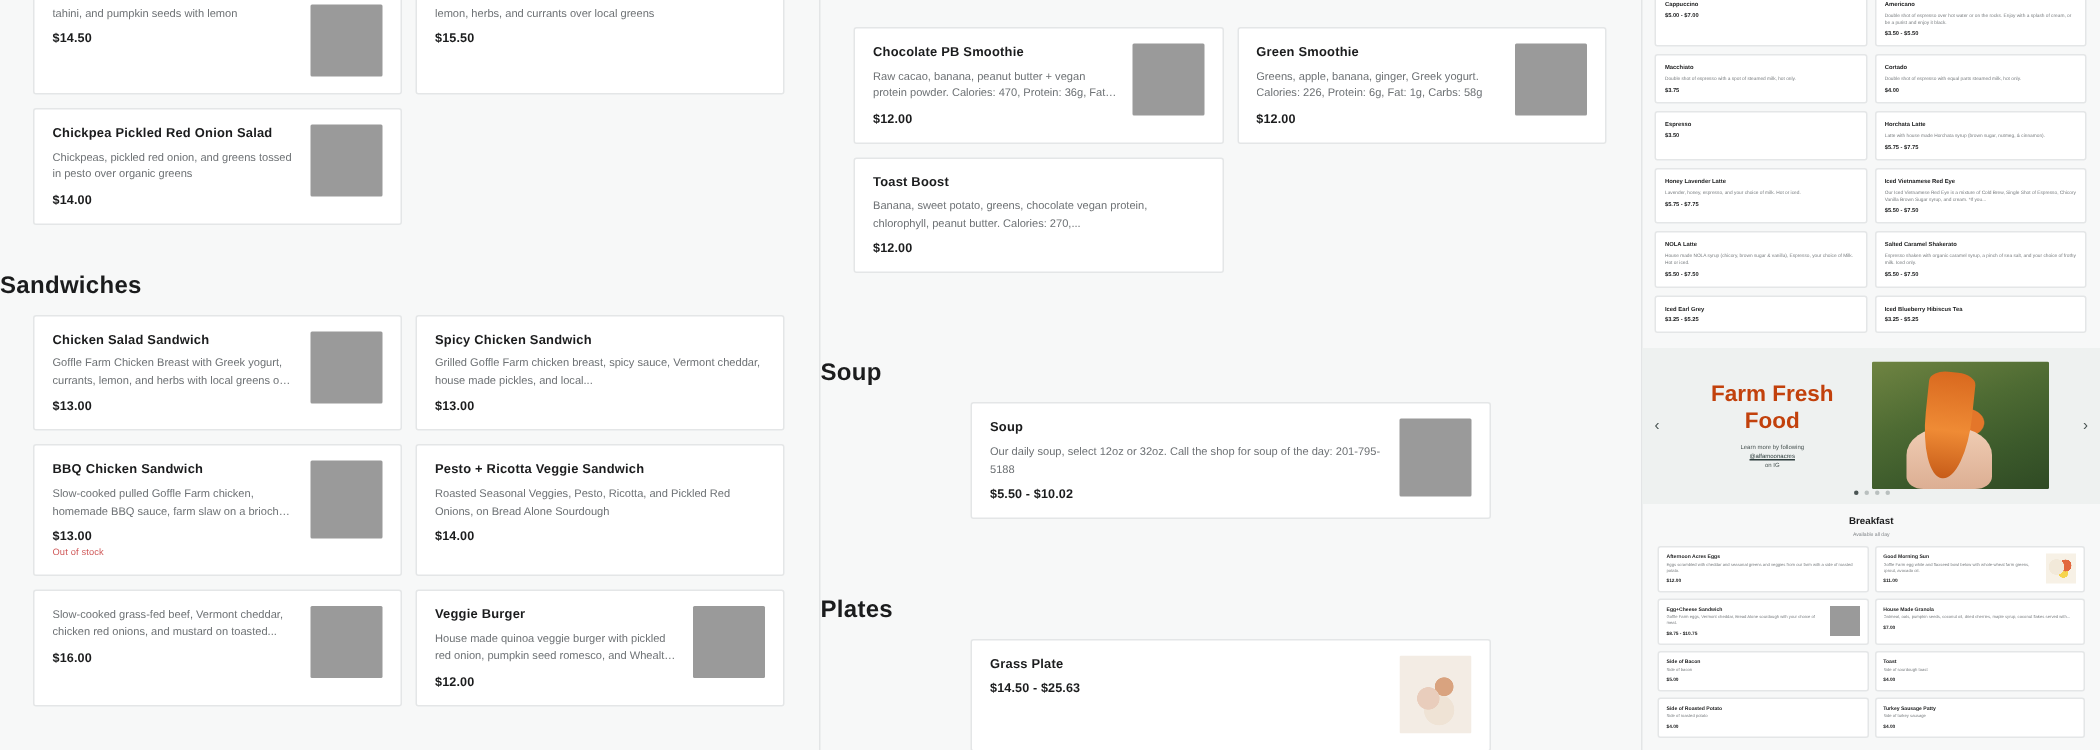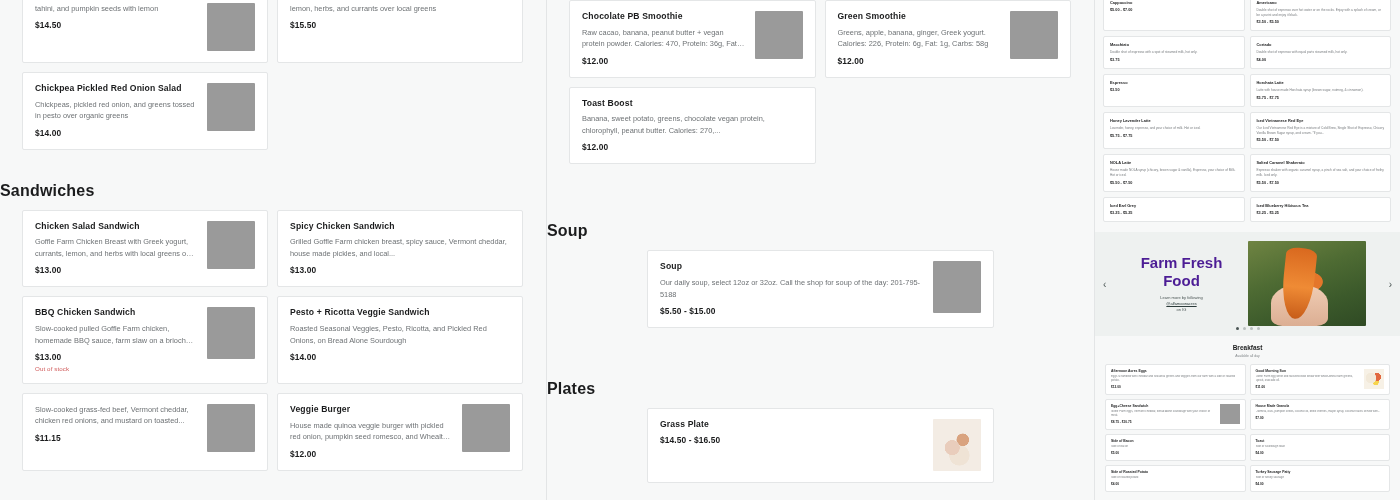--- a/index.html
+++ b/index.html
@@ -79,21 +79,21 @@
   .mini-card .name { font-size: 3.9px; font-weight: 700; color:#1b1c1d; line-height:1.3; margin-bottom:3px; }
   .mini-card .desc { font-size: 3.2px; color:#787c7f; line-height:1.45; margin-bottom:3px; }
   .mini-card .price { font-size: 3.8px; font-weight:700; color:#1b1c1d; }
 
   
   .carousel {
     position: relative; margin: 10px 0 0 0; background: #eef1f0;
     height: 104px; display:flex; align-items:center; justify-content:center; gap: 14px;
   }
   .carousel .cap { text-align:center; width: 104px; }
-  .carousel .cap h2 { font-size: 15px; font-weight: 700; color:#4c1d95; line-height:1.15;text-align:center; }
+  .carousel .cap h2 { font-size: 15px; font-weight: 700; color:#c2410c; line-height:1.15;text-align:center; }
   .carousel .cap .sub { font-size:4px; color:#4a5554; margin-top:6px; line-height:1.5; }
   .carousel .cap .sub a { color:#2b3b3a; text-decoration: underline; }
   .carousel .hero {
     width: 118px; height: 85px; border-radius:1px;
     background:
       radial-gradient(ellipse at 52% 48%, #e4762a 0 15%, transparent 16%),
       linear-gradient(160deg, #6f8442 0%, #4e6b33 40%, #3c5a2b 70%, #2f4a24 100%);
     position: relative; overflow:hidden;
   }
   .carousel .hero::after {
@@ -207,41 +207,41 @@
       <div class="card">
         <div class="body">
           <div class="name">Pesto + Ricotta Veggie Sandwich</div>
           <div class="desc">Roasted Seasonal Veggies, Pesto, Ricotta, and Pickled Red Onions, on Bread Alone Sourdough</div>
           <div class="price">$14.00</div>
         </div>
       </div>
       <div class="card">
         <div class="body">
           <div class="desc">Slow-cooked grass-fed beef, Vermont cheddar, chicken red onions, and mustard on toasted...</div>
-          <div class="price">$11.15</div>
+          <div class="price">$16.00</div>
         </div>
         <div class="thumb"></div>
       </div>
       <div class="card">
         <div class="body">
           <div class="name">Veggie Burger</div>
           <div class="desc">House made quinoa veggie burger with pickled red onion, pumpkin seed romesco, and Whealth Farm...</div>
           <div class="price">$12.00</div>
         </div>
         <div class="thumb"></div>
       </div>
     </div>
 
     <div class="spacer"></div>
 
   </div>
 
   <div class="panel panel-b">
 
-    <div class="grid cols2" style="">
+    <div class="grid cols2" style="padding-top:18px">
       <div class="card">
         <div class="body">
           <div class="name">Chocolate PB Smoothie</div>
           <div class="desc">Raw cacao, banana, peanut butter + vegan protein powder. Calories: 470, Protein: 36g, Fat: 11g, Carbs:...</div>
           <div class="price">$12.00</div>
         </div>
         <div class="thumb"></div>
       </div>
       <div class="card">
         <div class="body">
@@ -261,34 +261,34 @@
     </div>
 
     <div style="height:52px"></div>
     <div class="section-title">Soup</div>
 
     <div class="grid full" style="padding:0 100px">
       <div class="card">
         <div class="body">
           <div class="name">Soup</div>
           <div class="desc">Our daily soup, select 12oz or 32oz. Call the shop for soup of the day: 201-795-5188</div>
-          <div class="price">$5.50 - $15.00</div>
+          <div class="price">$5.50 - $10.02</div>
         </div>
         <div class="thumb tall"></div>
       </div>
     </div>
 
     <div style="height:46px"></div>
     <div class="section-title">Plates</div>
 
     <div class="grid full" style="padding:0 100px">
       <div class="card">
         <div class="body">
           <div class="name">Grass Plate</div>
-          <div class="price">$14.50 - $16.50</div>
+          <div class="price">$14.50 - $25.63</div>
         </div>
         <div class="thumb tall photo"></div>
       </div>
     </div>
   </div>
 
   <div class="panel panel-c">
 
     <div class="mini-grid" style="margin-top:-10px">
       <div class="mini-card">

